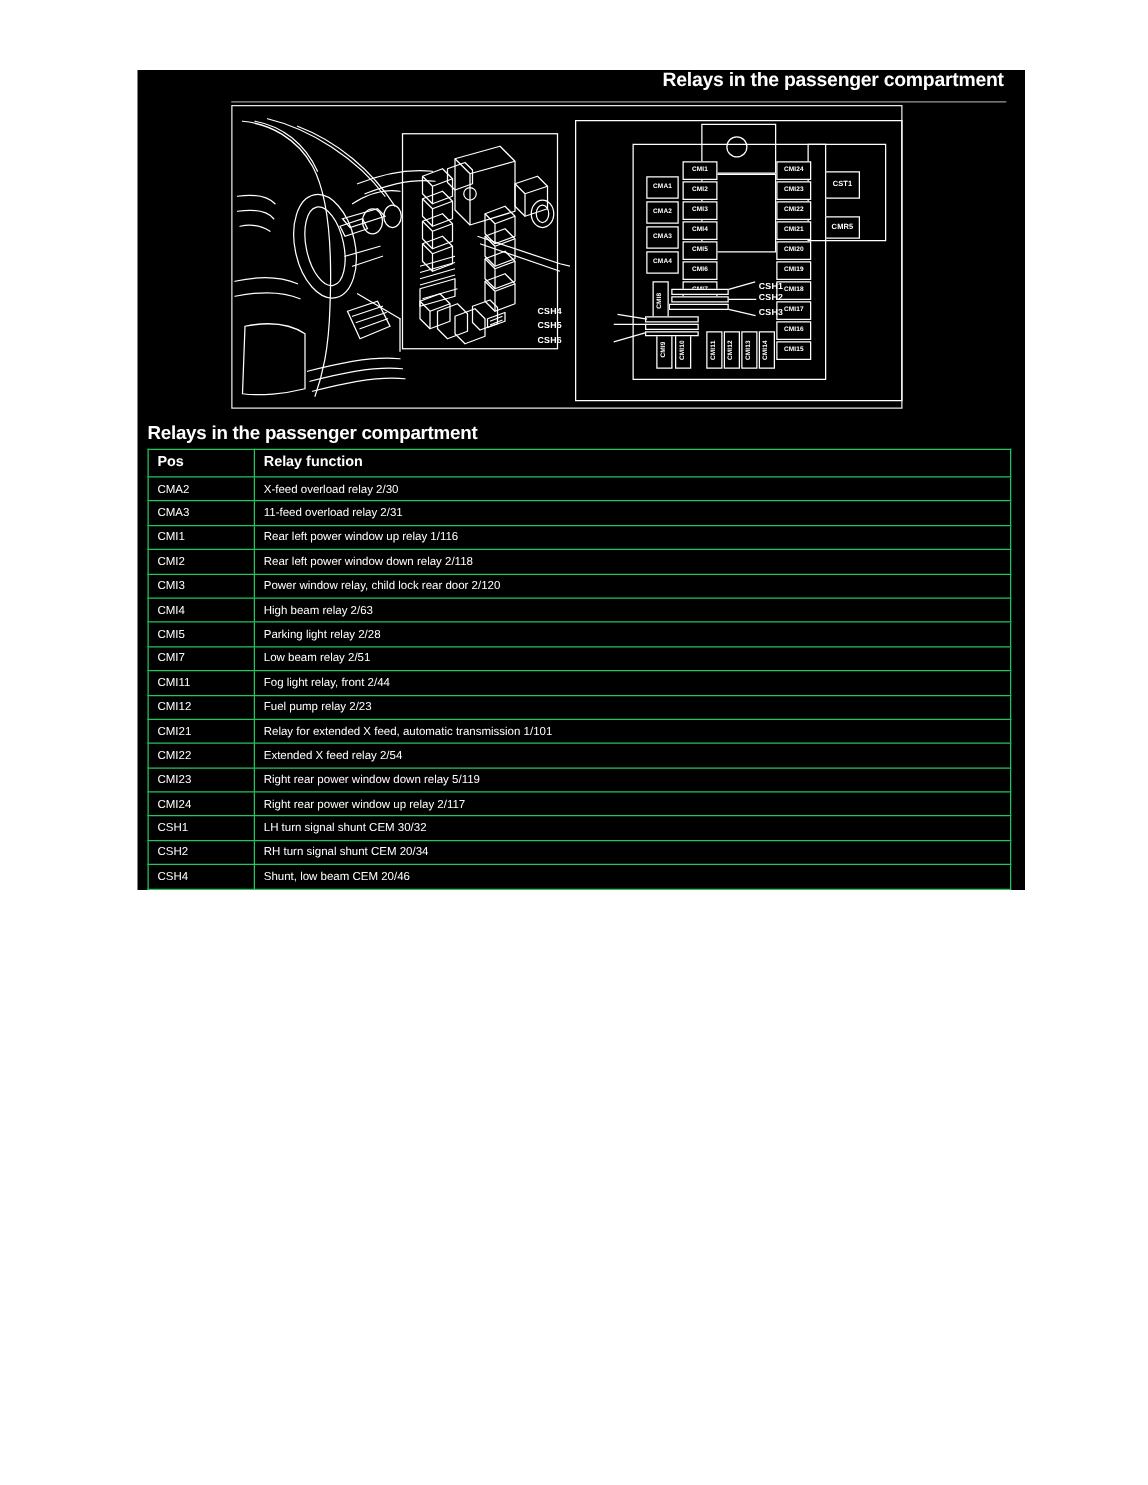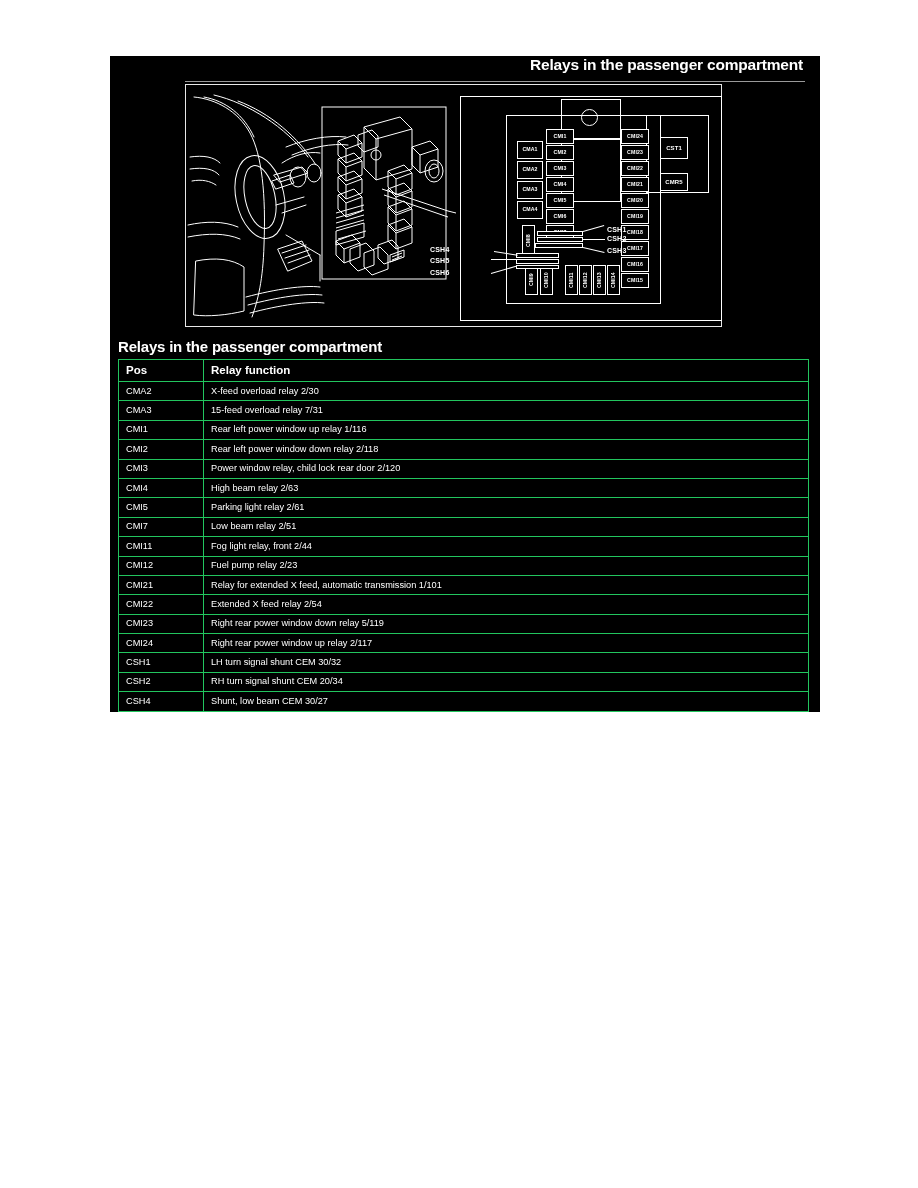--- a/index.html
+++ b/index.html
@@ -414,41 +414,41 @@
           <th class="col-fn">Relay function</th>
         </tr>
       </thead>
       <tbody>
           <tr>
             <td class="col-pos">CMA2</td>
             <td class="col-fn">X-feed overload relay 2/30</td>
           </tr>
           <tr>
             <td class="col-pos">CMA3</td>
-            <td class="col-fn">15-feed overload relay 7/31</td>
+            <td class="col-fn">11-feed overload relay 2/31</td>
           </tr>
           <tr>
             <td class="col-pos">CMI1</td>
             <td class="col-fn">Rear left power window up relay 1/116</td>
           </tr>
           <tr>
             <td class="col-pos">CMI2</td>
             <td class="col-fn">Rear left power window down relay 2/118</td>
           </tr>
           <tr>
             <td class="col-pos">CMI3</td>
             <td class="col-fn">Power window relay, child lock rear door 2/120</td>
           </tr>
           <tr>
             <td class="col-pos">CMI4</td>
             <td class="col-fn">High beam relay 2/63</td>
           </tr>
           <tr>
             <td class="col-pos">CMI5</td>
-            <td class="col-fn">Parking light relay 2/61</td>
+            <td class="col-fn">Parking light relay 2/28</td>
           </tr>
           <tr>
             <td class="col-pos">CMI7</td>
             <td class="col-fn">Low beam relay 2/51</td>
           </tr>
           <tr>
             <td class="col-pos">CMI11</td>
             <td class="col-fn">Fog light relay, front 2/44</td>
           </tr>
           <tr>
@@ -474,19 +474,19 @@
           <tr>
             <td class="col-pos">CSH1</td>
             <td class="col-fn">LH turn signal shunt CEM 30/32</td>
           </tr>
           <tr>
             <td class="col-pos">CSH2</td>
             <td class="col-fn">RH turn signal shunt CEM 20/34</td>
           </tr>
           <tr>
             <td class="col-pos">CSH4</td>
-            <td class="col-fn">Shunt, low beam CEM 30/27</td>
+            <td class="col-fn">Shunt, low beam CEM 20/46</td>
           </tr>
         </tbody>
     </table>
 
   </div>
 </div>
 
 </body></html>

